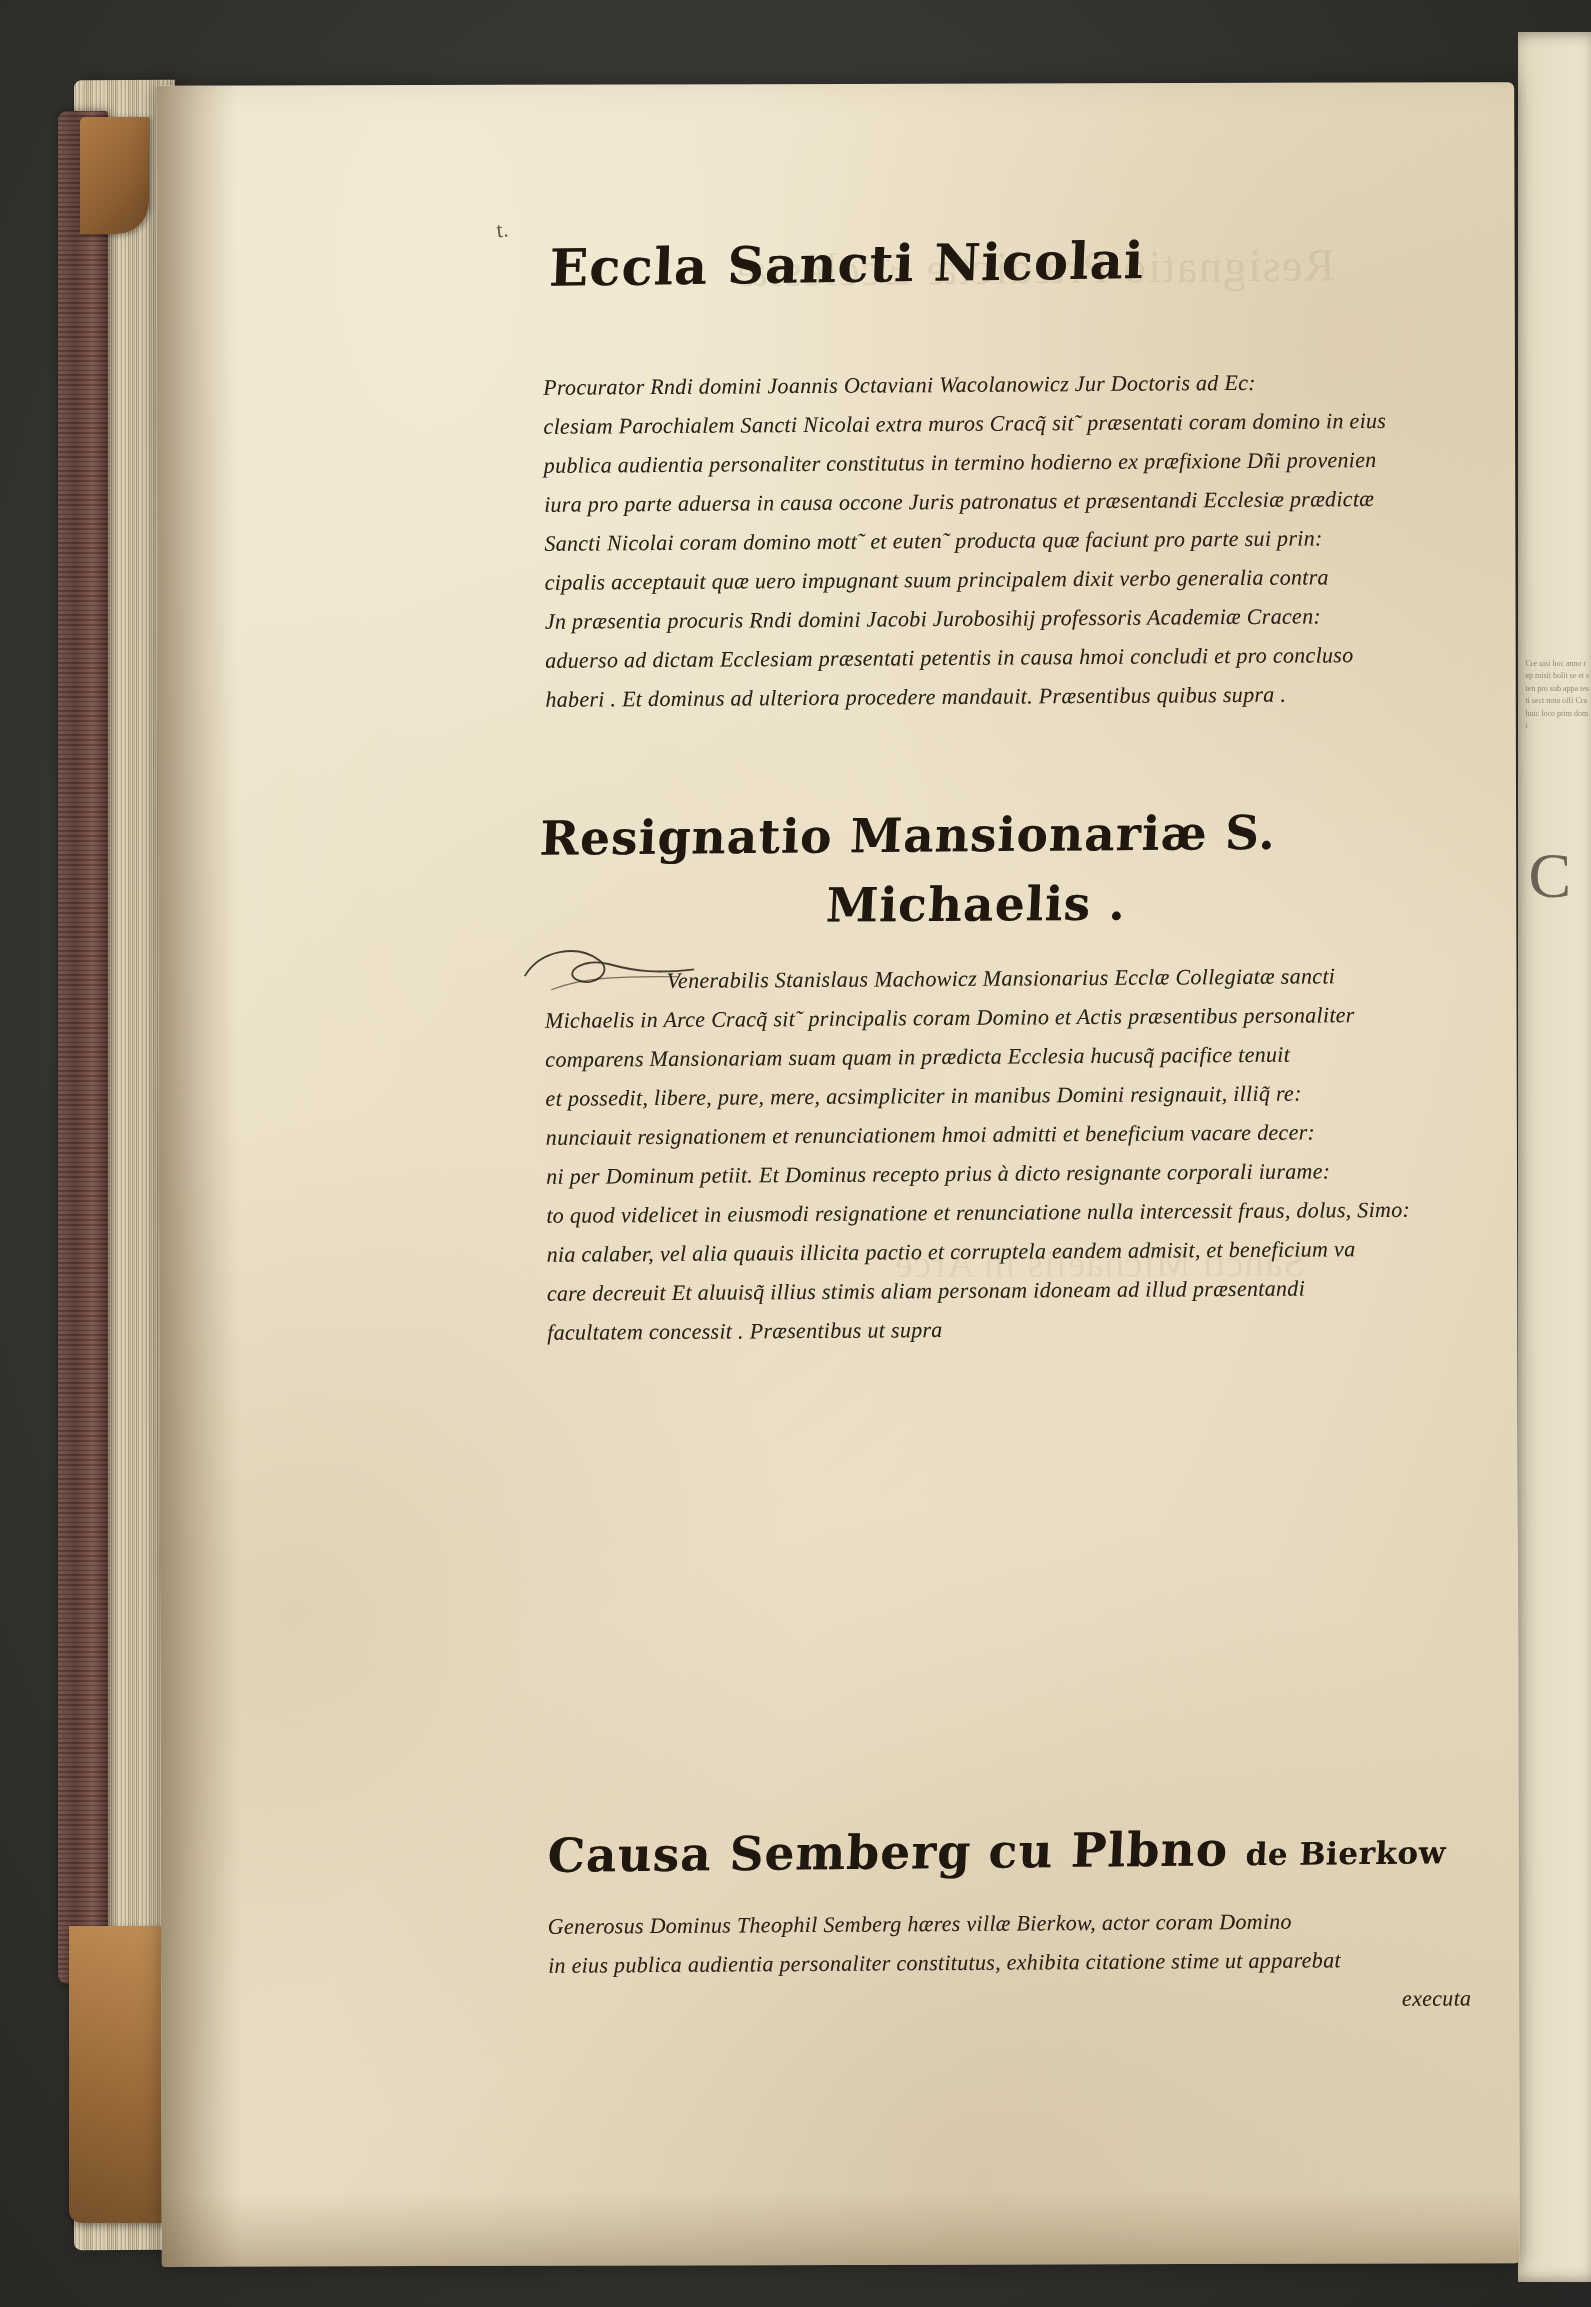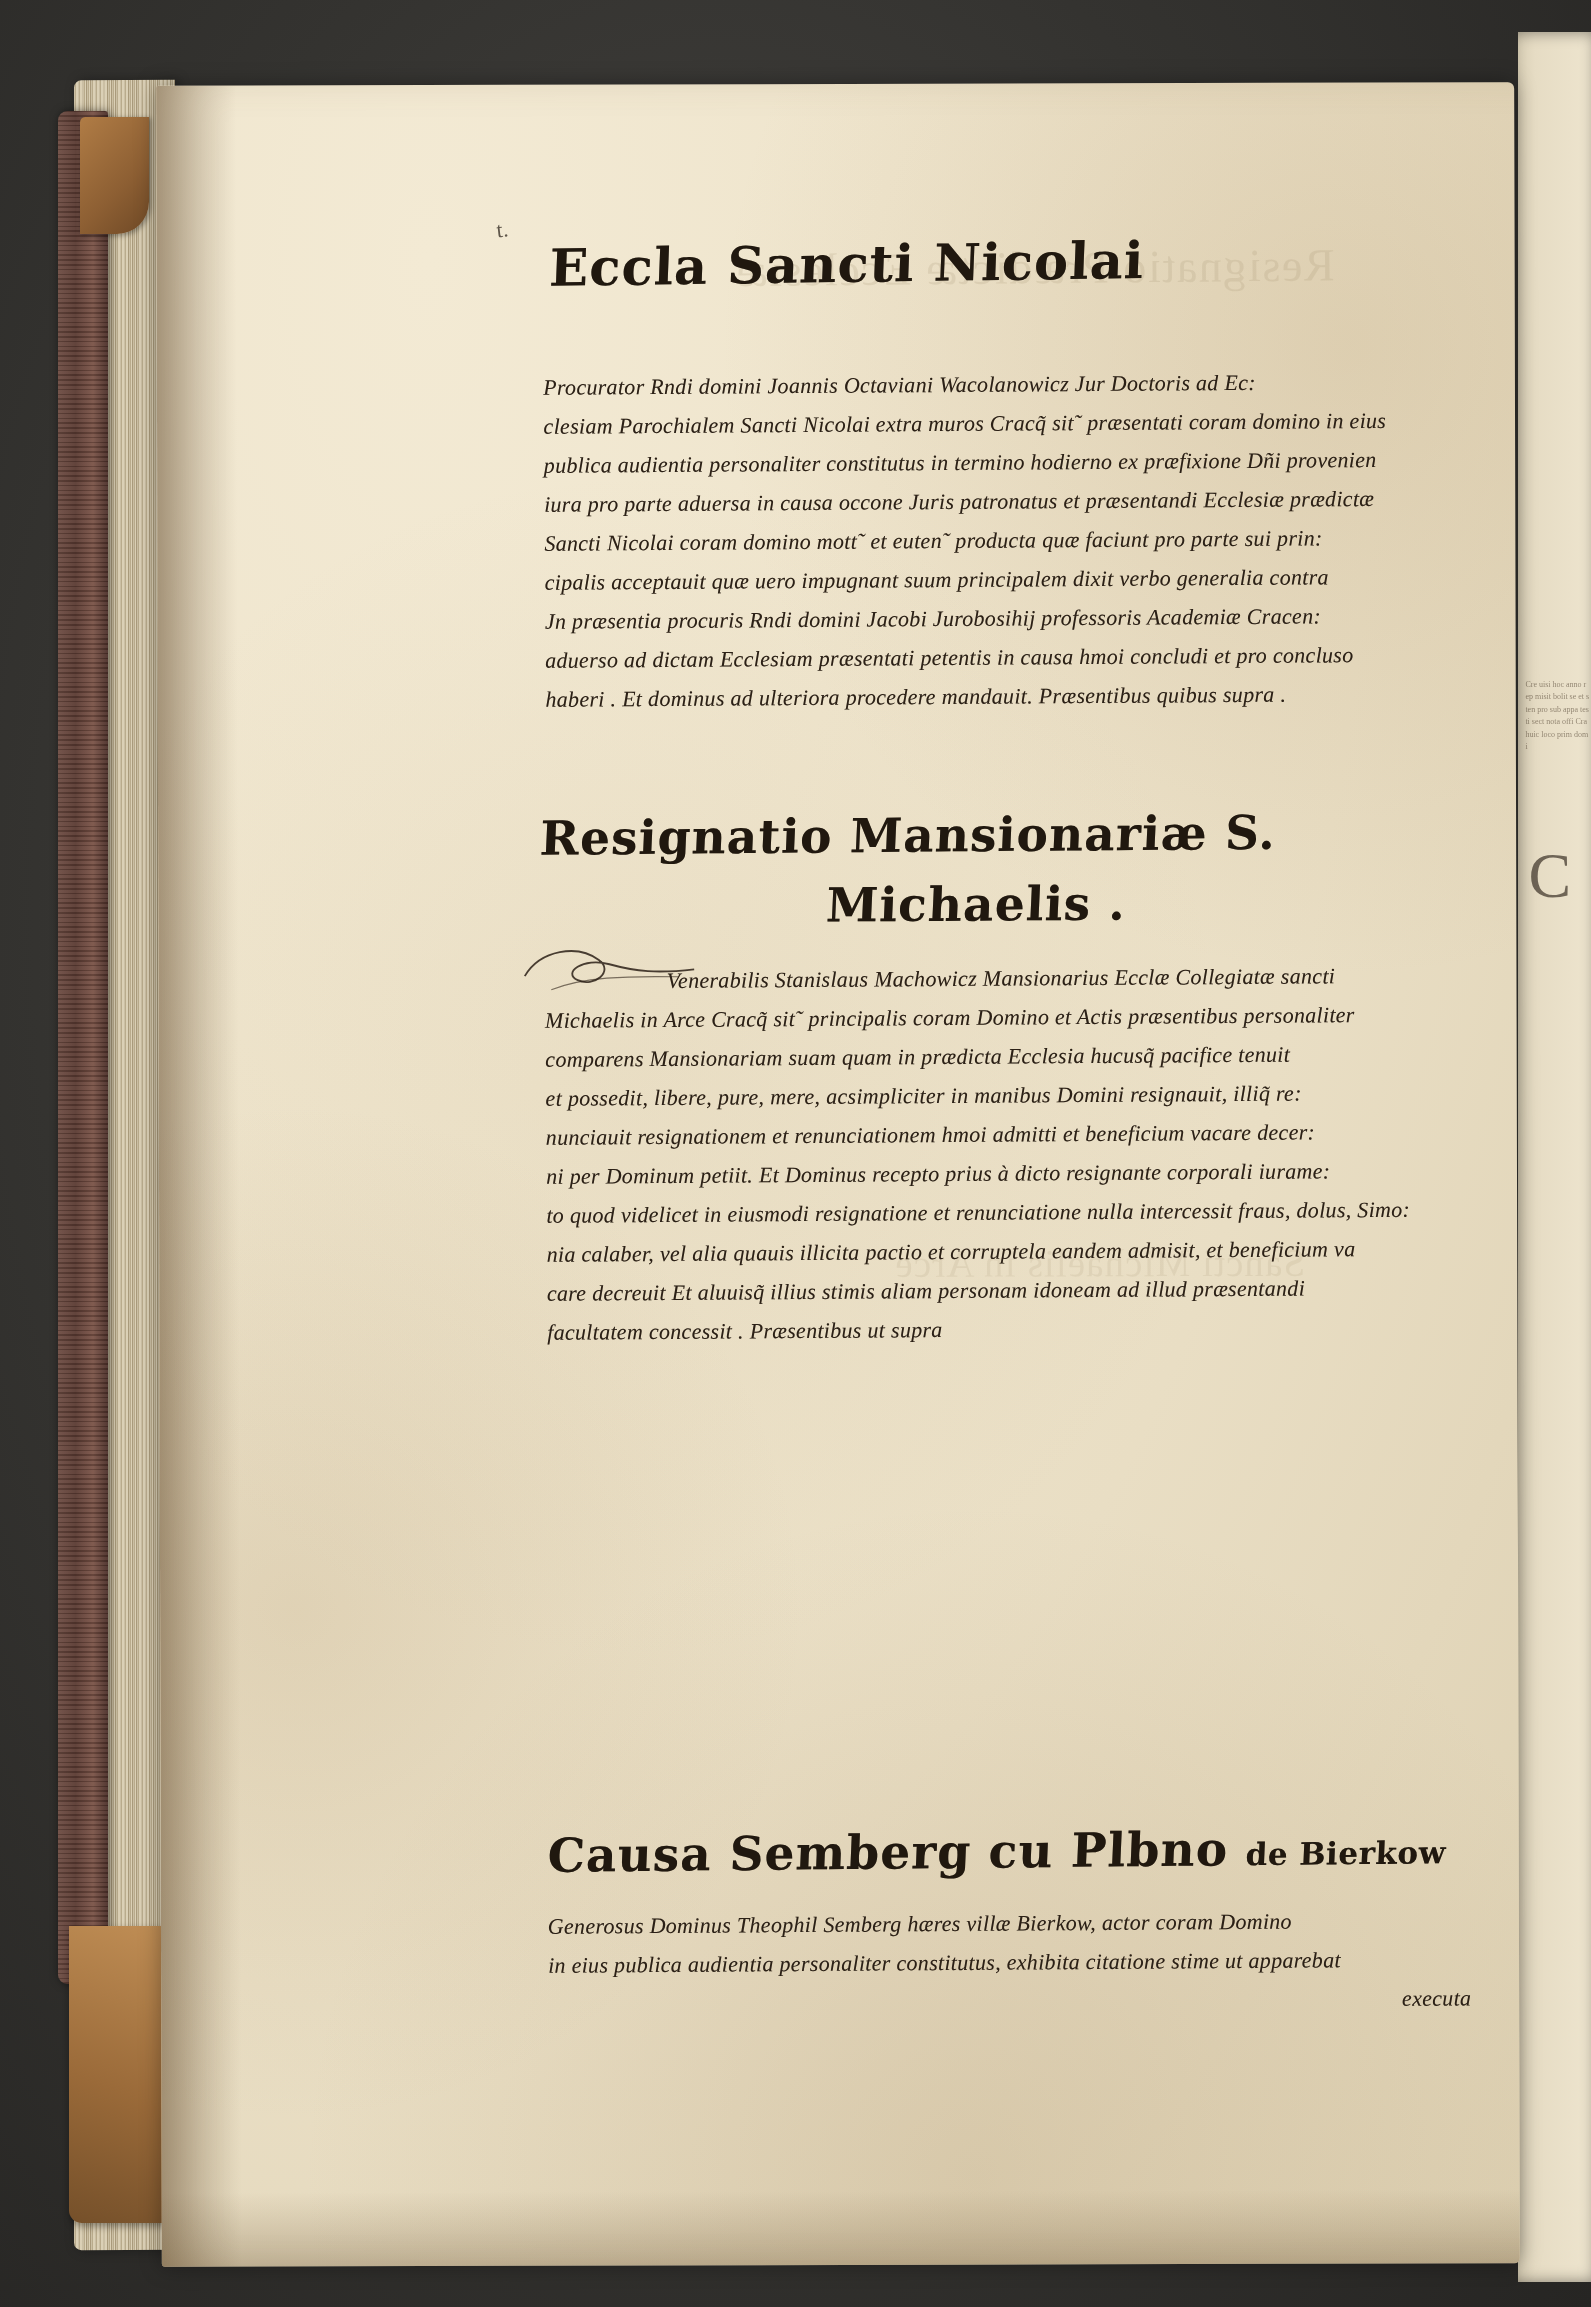--- a/index.html
+++ b/index.html
@@ -37,21 +37,20 @@
     position: absolute;
     left: 7.4px;
     top: 626px;
     width: 64px;
     color: #4a3b2a;
     font-size: 8px;
     line-height: 1.55;
     opacity: 0.55;
     font-family: "Liberation Serif", serif;
     word-break: break-all;
-    margin-top: 21px;
   }
   .next-leaf-initial {
     position: absolute;
     left: 10.6px;
     top: 807px;
     font-size: 64px;
     color: #2e241a;
     opacity: 0.65;
     font-family: "Liberation Serif", serif;
   }

